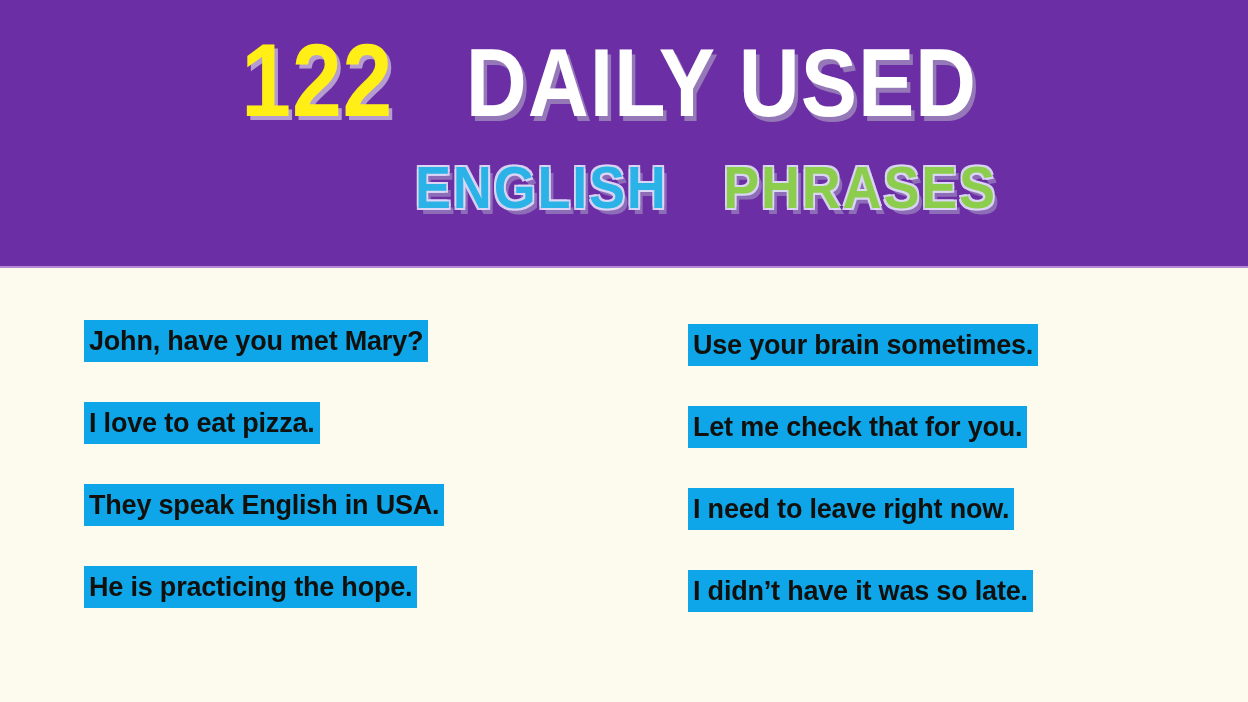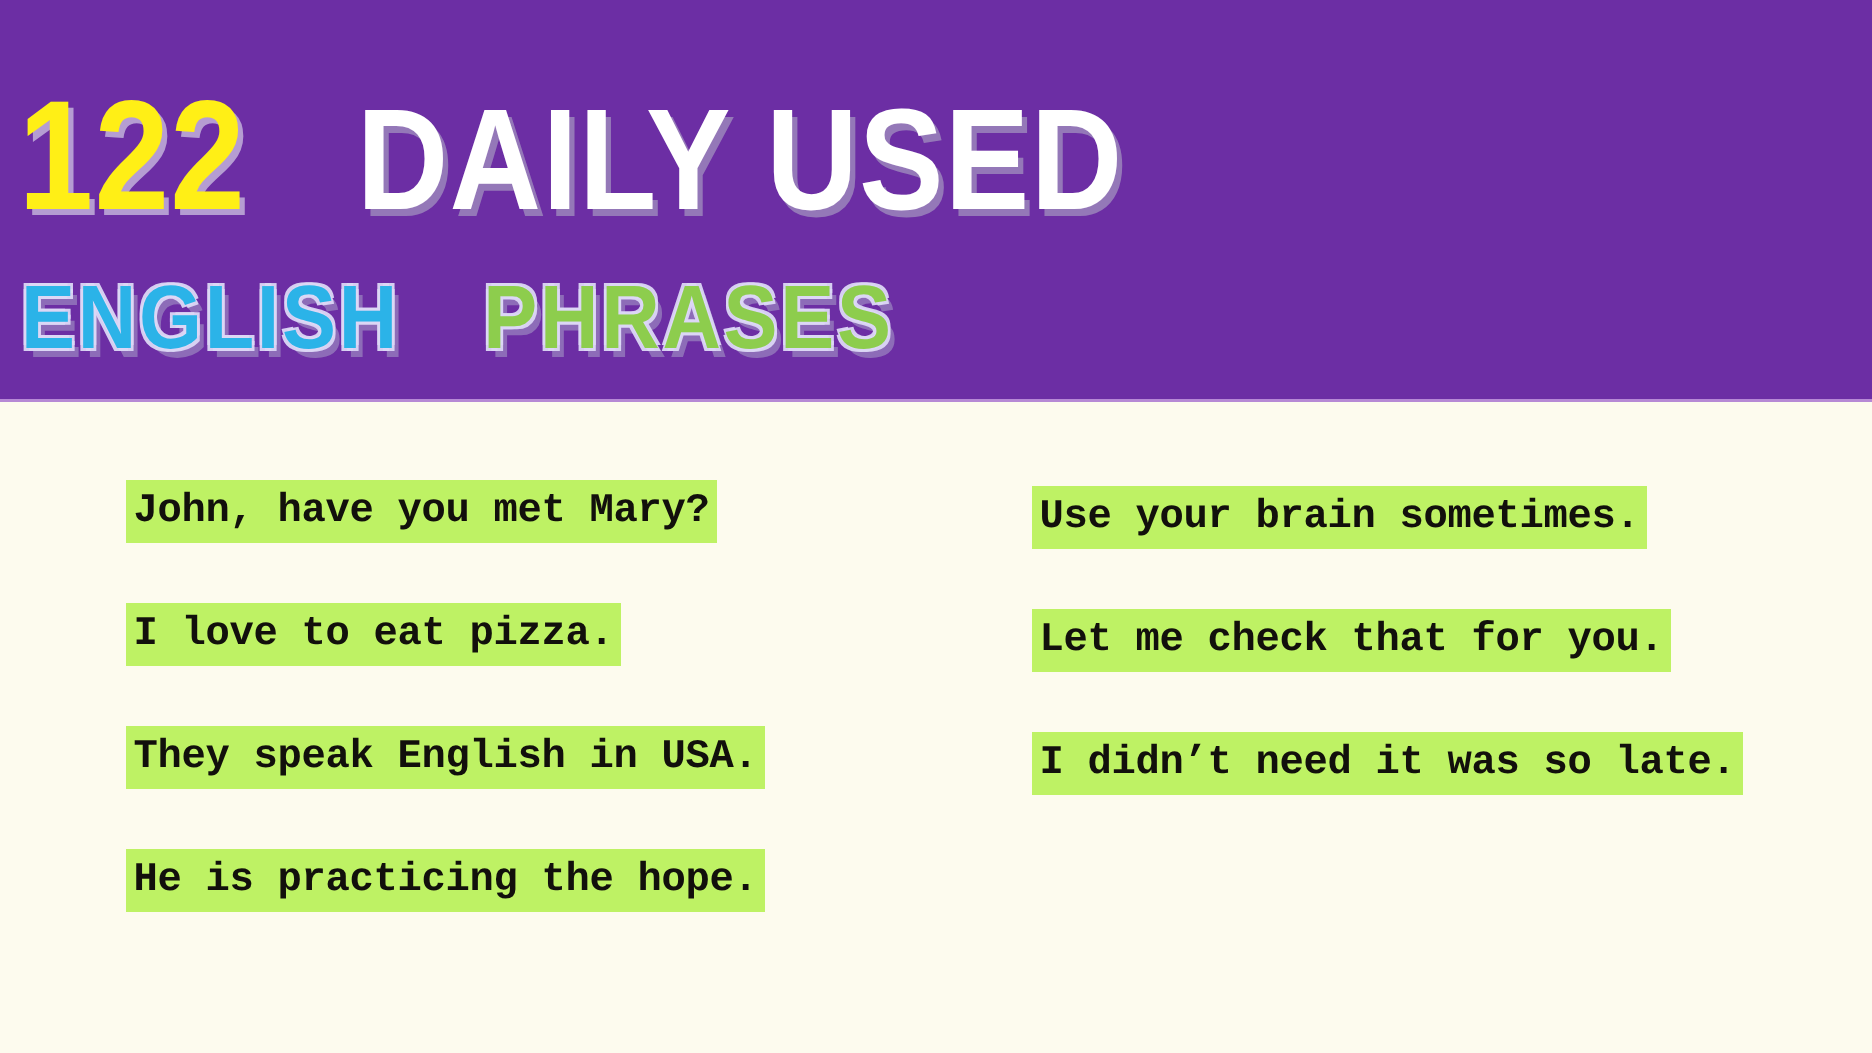--- a/index.html
+++ b/index.html
@@ -37,26 +37,25 @@
     top: 266px;
     width: 1248px;
     height: 4px;
     background: #cfa8e6;
     opacity: .75;
   }
 
   .title-line {
     position: absolute;
     width: 1012px;
-    text-align: left;
+    text-align: right;
     white-space: nowrap;
     font-family: "Liberation Sans", sans-serif;
     font-weight: bold;
     line-height: 1;
-    margin-top: 24px;
   }
 
   #title-line-1 {
     top: 28px;
     font-size: 96px;
     letter-spacing: 1px;
   }
   #title-line-2 {
     top: 158px;
     font-size: 60px;
@@ -119,23 +118,23 @@
   .phrase-row {
     height: 82px;
     display: flex;
     align-items: center;
   }
   #column-left  .phrase-row:first-child { margin-top: 32px; }
   #column-right .phrase-row:first-child { margin-top: 36px; }
 
   .phrase-text {
     display: inline-block;
-    background: #bef264;
+    background: #0ea5e9;
     color: #12100c;
-    font-family: Liberation Mono, monospace;
+    font-family: Liberation Sans, sans-serif;
     font-weight: bold;
     font-size: 27px;
     line-height: 42px;
     padding: 0 5px;
     letter-spacing: -0.2px;
     white-space: nowrap;
   }
 </style>
 </head>
 <body>
@@ -173,18 +172,21 @@
     </div>
 
     <div class="column" id="column-right">
       <div class="phrase-row">
         <span class="phrase-text">Use your brain sometimes.</span>
       </div>
       <div class="phrase-row">
         <span class="phrase-text">Let me check that for you.</span>
       </div>
       <div class="phrase-row">
-        <span class="phrase-text">I didn’t need it was so late.</span>
+        <span class="phrase-text">I need to leave right now.</span>
+      </div>
+      <div class="phrase-row">
+        <span class="phrase-text">I didn’t have it was so late.</span>
       </div>
     </div>
 
   </div>
 </div>
 
 </body></html>

